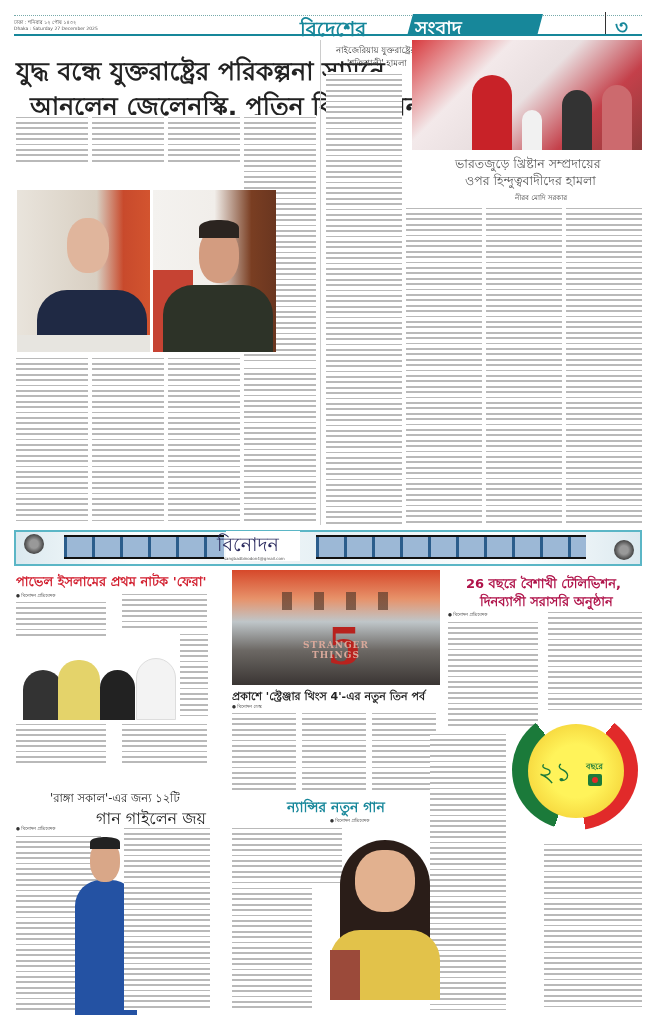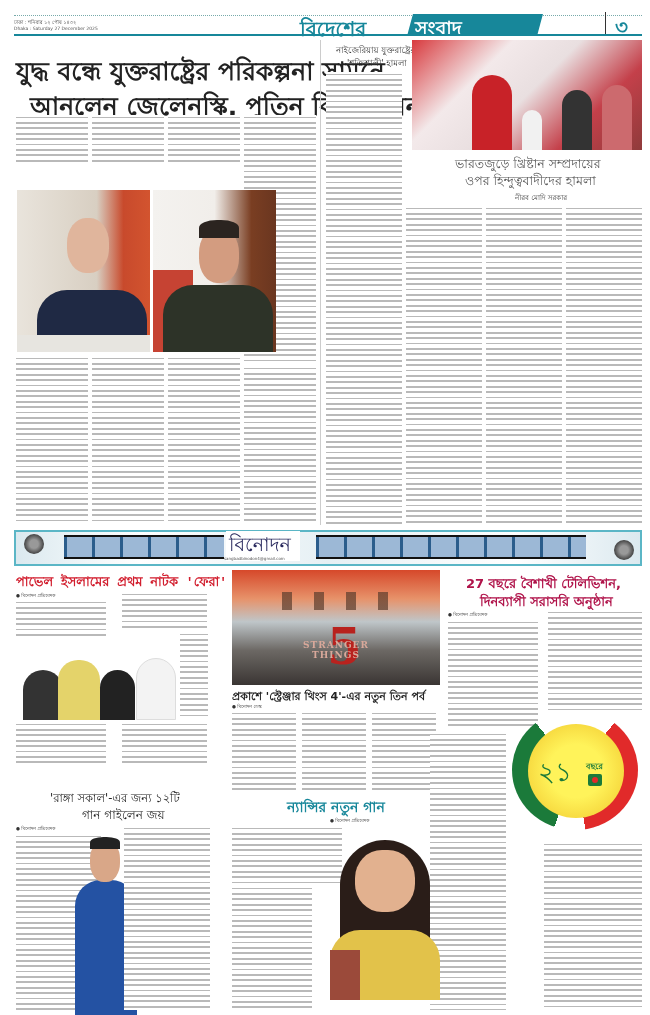--- a/index.html
+++ b/index.html
@@ -68,24 +68,24 @@
 <div class="abs fake-lines" style="left:486px;top:206px;width:76px;height:318px;"></div>
 <div class="abs fake-lines" style="left:566px;top:206px;width:76px;height:318px;"></div>
 
 <div class="abs" style="left:14px;top:530px;width:628px;height:36px;background:linear-gradient(90deg,#dbe9ef,#ffffff 20%,#e6f0f4 50%,#ffffff 80%,#dbe9ef);border:2px solid #5bb6c6;">
   <div class="abs" style="left:48px;top:3px;width:160px;height:24px;background:repeating-linear-gradient(90deg,#2b5d8c 0 3px,#9cb8d6 3px 28px);border-top:2px solid #111;border-bottom:2px solid #111;"></div>
   <div class="abs" style="left:300px;top:3px;width:270px;height:24px;background:repeating-linear-gradient(90deg,#2b5d8c 0 3px,#9cb8d6 3px 28px);border-top:2px solid #111;border-bottom:2px solid #111;"></div>
   <div class="abs" style="left:8px;top:2px;width:20px;height:20px;border-radius:50%;background:radial-gradient(#999 30%,#444 70%);"></div>
   <div class="abs" style="left:598px;top:8px;width:20px;height:20px;border-radius:50%;background:radial-gradient(#999 30%,#444 70%);"></div>
 </div>
 <div class="abs" style="left:226px;top:531px;width:74px;height:30px;background:#fff;"></div>
-<div class="abs" style="left:229px;top:530px;font-size:19px;color:#2a2a5e;font-family:'DejaVu Serif',serif;">বিনোদন</div>
+<div class="abs" style="left:217px;top:530px;font-size:19px;color:#2a2a5e;font-family:'DejaVu Serif',serif;">বিনোদন</div>
 <div class="abs" style="left:224px;top:556px;font-size:4px;color:#555;font-family:'DejaVu Sans',sans-serif;">sangbadbinodon4@gmail.com</div>
 
-<div class="abs headline" style="left:16px;top:572px;font-size:13px;color:#d21f2f;white-space:nowrap;font-family:Liberation Mono, monospace;">পাভেল ইসলামের প্রথম নাটক 'ফেরা'</div>
+<div class="abs headline" style="left:16px;top:572px;font-size:13px;color:#d21f2f;white-space:nowrap;">পাভেল ইসলামের প্রথম নাটক 'ফেরা'</div>
 <div class="abs byline" style="left:16px;top:593px;">● বিনোদন প্রতিবেদক</div>
 <div class="abs fake-lines" style="left:16px;top:600px;width:90px;height:38px;"></div>
 <div class="abs fake-lines" style="left:122px;top:592px;width:85px;height:38px;"></div>
 <div class="abs photo" style="left:18px;top:640px;width:160px;height:80px;background:#fff;">
   <div class="abs" style="left:5px;top:30px;width:40px;height:50px;background:#333;border-radius:20px 20px 0 0;"></div>
   <div class="abs" style="left:40px;top:20px;width:42px;height:60px;background:#e4d36a;border-radius:20px 20px 0 0;"></div>
   <div class="abs" style="left:82px;top:30px;width:35px;height:50px;background:#222;border-radius:18px 18px 0 0;"></div>
   <div class="abs" style="left:118px;top:18px;width:40px;height:62px;background:#f3f3f3;border:1px solid #ddd;border-radius:20px 20px 0 0;"></div>
 </div>
 <div class="abs fake-lines" style="left:180px;top:632px;width:28px;height:88px;"></div>
@@ -96,37 +96,37 @@
   <div class="abs" style="left:40px;top:22px;width:120px;height:18px;background:repeating-linear-gradient(90deg,transparent 0 10px,#5b3c2c 10px 20px,transparent 20px 32px);opacity:.7;"></div>
   <div class="abs" style="left:95px;top:52px;font-size:50px;color:#b8221e;font-family:'DejaVu Serif',serif;font-weight:bold;line-height:50px;">5</div>
   <div class="abs" style="left:62px;top:70px;width:84px;font-size:9px;color:#d8a89a;font-family:'DejaVu Serif',serif;font-weight:bold;text-align:center;letter-spacing:1px;line-height:10px;">STRANGER THINGS</div>
 </div>
 <div class="abs headline" style="left:232px;top:688px;font-size:11px;color:#222;white-space:nowrap;">প্রকাশে 'স্ট্রেঞ্জার থিংস 4'-এর নতুন তিন পর্ব</div>
 <div class="abs byline" style="left:232px;top:704px;">● বিনোদন ডেস্ক</div>
 <div class="abs fake-lines" style="left:232px;top:711px;width:64px;height:80px;"></div>
 <div class="abs fake-lines" style="left:302px;top:711px;width:64px;height:80px;"></div>
 <div class="abs fake-lines" style="left:372px;top:711px;width:64px;height:80px;"></div>
 
-<div class="abs headline" style="left:466px;top:574px;font-size:13px;color:#b0134a;white-space:nowrap;">27 বছরে বৈশাখী টেলিভিশন,</div>
+<div class="abs headline" style="left:466px;top:574px;font-size:13px;color:#b0134a;white-space:nowrap;">26 বছরে বৈশাখী টেলিভিশন,</div>
 <div class="abs headline" style="left:480px;top:592px;font-size:13px;color:#b0134a;white-space:nowrap;">দিনব্যাপী সরাসরি অনুষ্ঠান</div>
 <div class="abs byline" style="left:448px;top:612px;">● বিনোদন প্রতিবেদক</div>
 <div class="abs fake-lines" style="left:448px;top:620px;width:90px;height:108px;"></div>
 <div class="abs fake-lines" style="left:548px;top:610px;width:94px;height:100px;"></div>
 
 <div class="abs" style="left:512px;top:710px;width:126px;height:120px;border-radius:50%;background:conic-gradient(from 200deg,#1b7a3a 0deg 120deg,transparent 120deg 200deg,#e12a2a 200deg 330deg,transparent 330deg);"></div>
 <div class="abs" style="left:528px;top:724px;width:96px;height:94px;border-radius:50%;background:radial-gradient(#fff35a 40%,#f5d43a 80%,#f0c33a);"></div>
 <div class="abs" style="left:538px;top:752px;font-size:26px;font-weight:normal;color:#1b7a3a;font-family:'DejaVu Sans',sans-serif;">২১</div>
 <div class="abs" style="left:586px;top:760px;font-size:8px;font-weight:bold;color:#1b7a3a;font-family:'DejaVu Sans',sans-serif;">বছরে</div>
 <div class="abs" style="left:588px;top:774px;width:14px;height:12px;background:#1b7a3a;border-radius:2px;"></div>
 <div class="abs" style="left:592px;top:777px;width:6px;height:6px;background:#e12a2a;border-radius:50%;"></div>
 <div class="abs fake-lines" style="left:430px;top:732px;width:76px;height:278px;"></div>
 <div class="abs fake-lines" style="left:544px;top:842px;width:98px;height:168px;"></div>
 
 <div class="abs headline" style="left:50px;top:790px;font-size:11.5px;color:#222;white-space:nowrap;font-weight:normal;">'রাঙ্গা সকাল'-এর জন্য ১২টি</div>
-<div class="abs headline" style="left:82px;top:806px;font-size:12px;color:#222;white-space:nowrap;font-weight:normal;">গান গাইলেন জয়</div>
+<div class="abs headline" style="left:96px;top:806px;font-size:16px;color:#222;white-space:nowrap;font-weight:normal;">গান গাইলেন জয়</div>
 <div class="abs byline" style="left:16px;top:826px;">● বিনোদন প্রতিবেদক</div>
 <div class="abs fake-lines" style="left:16px;top:834px;width:85px;height:176px;"></div>
 <div class="abs photo" style="left:70px;top:835px;width:70px;height:180px;">
   <div class="abs" style="left:5px;top:45px;width:62px;height:135px;background:#2452a3;border-radius:26px 26px 0 0;"></div>
   <div class="abs" style="left:20px;top:5px;width:30px;height:42px;background:#d9a788;border-radius:45%;"></div>
   <div class="abs" style="left:20px;top:2px;width:30px;height:12px;background:#222;border-radius:45% 45% 0 0;"></div>
 </div>
 <div class="abs fake-lines" style="left:124px;top:826px;width:86px;height:184px;"></div>
 
 <div class="abs headline" style="left:287px;top:796px;font-size:14px;color:#17879a;white-space:nowrap;">ন্যান্সির নতুন গান</div>

